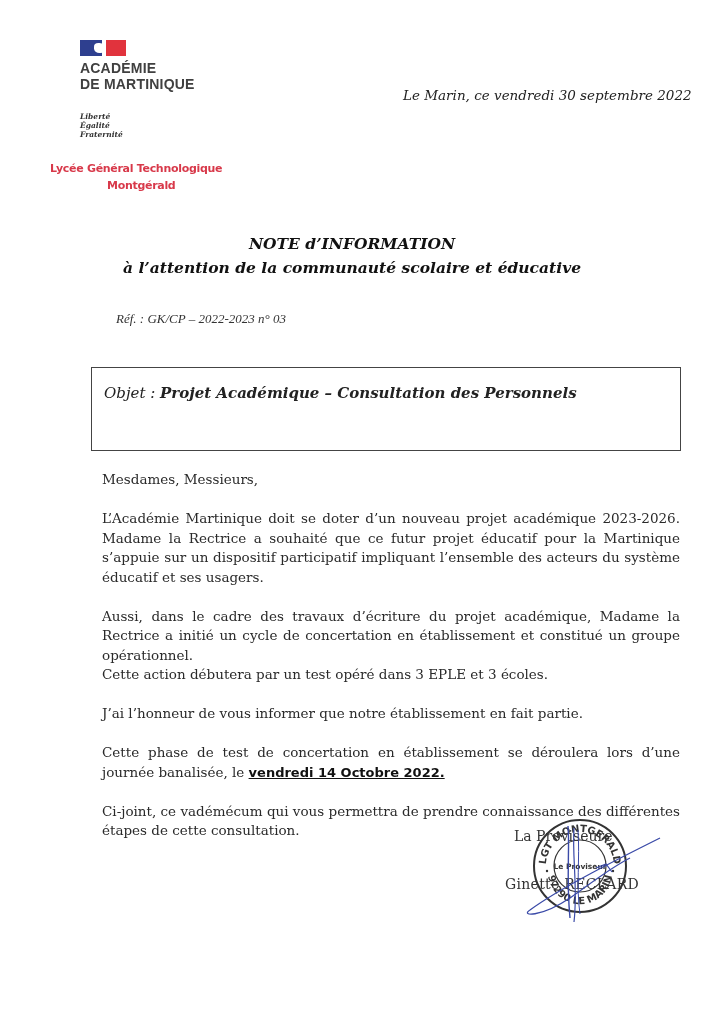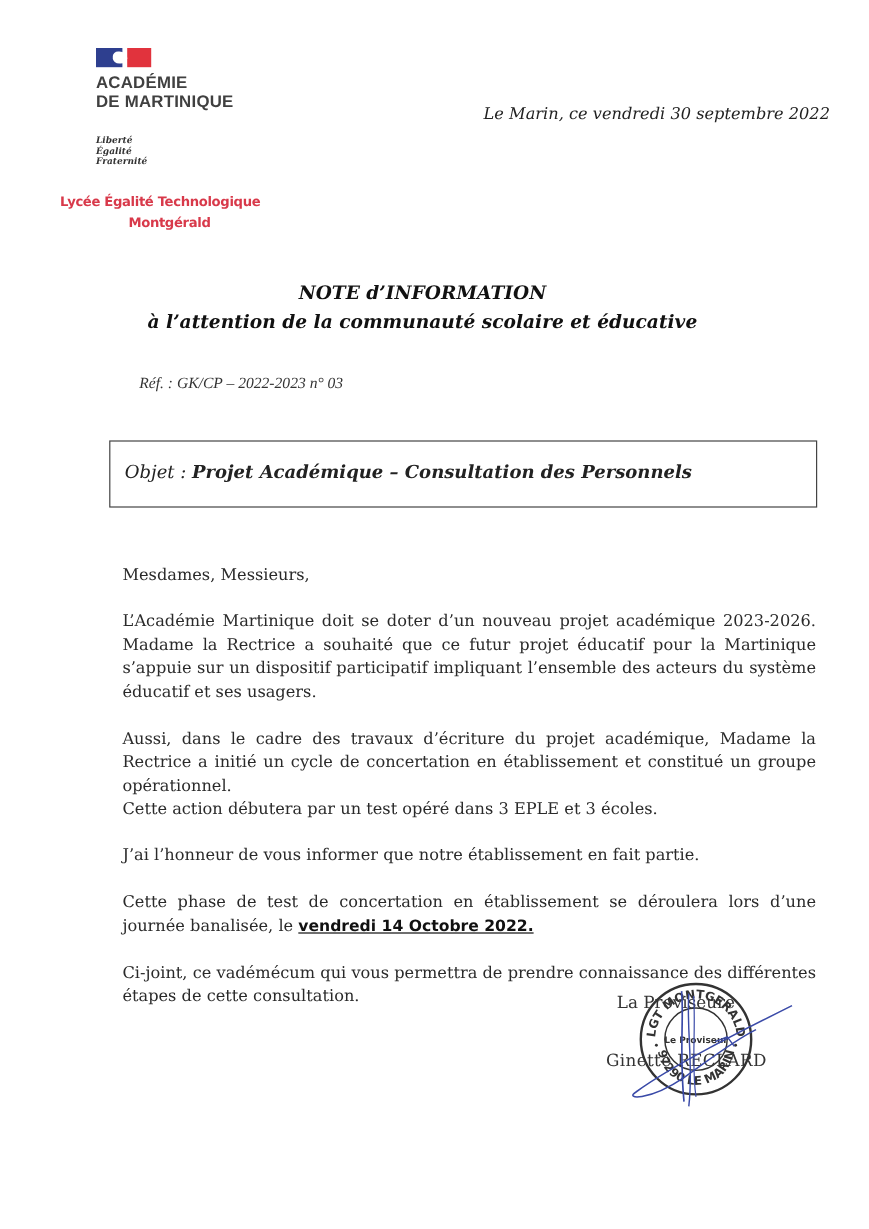--- a/index.html
+++ b/index.html
@@ -44,21 +44,21 @@
     .title-block {
       left: 0; width: 664px; top: 232px; text-align: center;
       font-style: italic; font-weight: bold; color: #111;
     }
     .title-1 { font-size: 15.5px; line-height: 24px; padding-left: 40px; }
     .title-2 { font-size: 15.5px; line-height: 24px; padding-left: 40px; }
 
     .ref { left: 116px; top: 311px; font-style: italic; font-size: 13px; color: #333; font-family: Liberation Serif, serif; }
 
     .objet-box {
-      left: 91px; top: 367px; width: 590px; height: 56px;
+      left: 91px; top: 367px; width: 590px; height: 84px;
       border: 1.5px solid #444;
     }
     .objet-text { position: absolute; left: 12px; top: 16px; font-size: 15px; color: #222; white-space: nowrap; }
     .objet-label { font-style: italic; font-weight: normal; }
     .objet-subject { font-style: italic; font-weight: bold; }
 
     .body-text {
       left: 102px; width: 578px; top: 470px;
       font-size: 13.5px; line-height: 19.5px; color: #2a2a2a; text-align: justify;
     }
@@ -86,21 +86,21 @@
   <div class="motto">
     <div>Liberté</div>
     <div>Égalité</div>
     <div>Fraternité</div>
   </div>
 </div>
 
 <div class="abs date-line">Le Marin, ce vendredi 30 septembre 2022</div>
 
 <div class="abs school">
-  <div class="l1">Lycée Égalité Technologique</div>
+  <div class="l1">Lycée Général Technologique</div>
   <div class="l2">Montgérald</div>
 </div>
 
 <div class="abs title-block">
   <div class="title-1">NOTE d’INFORMATION</div>
   <div class="title-2">à l’attention de la communauté scolaire et éducative</div>
 </div>
 
 <div class="abs ref">Réf. : GK/CP – 2022-2023 n° 03</div>
 

